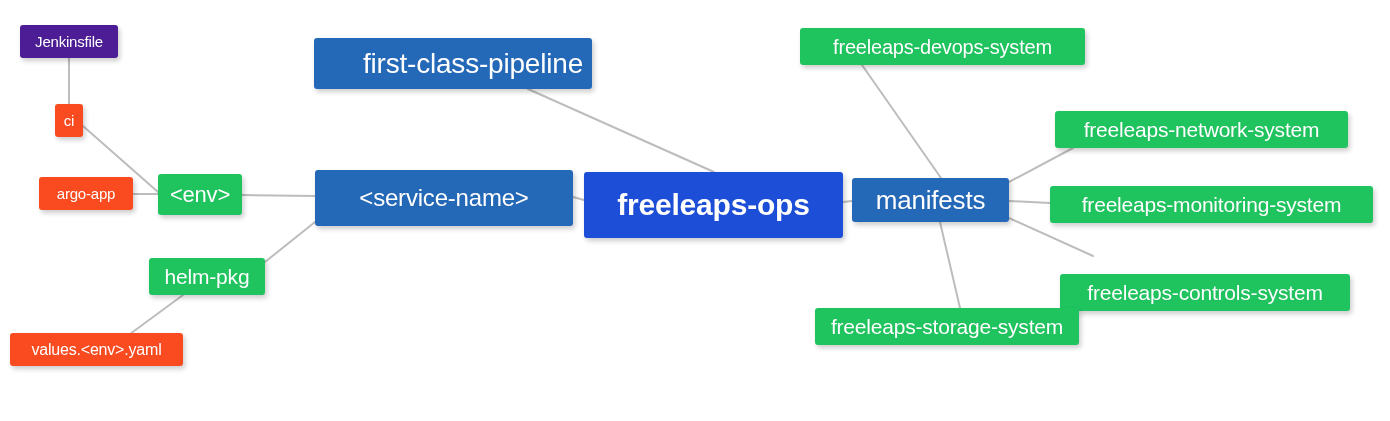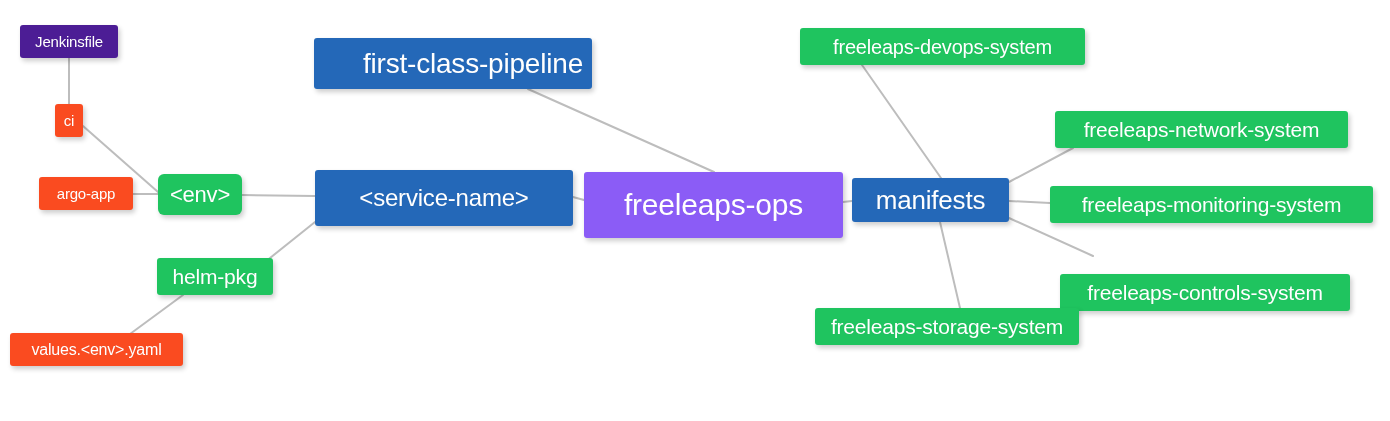--- a/index.html
+++ b/index.html
@@ -65,36 +65,36 @@
   <div id="node-layer">
       <div class="node" style="left: 20px; top: 25px; width: 98px; height: 33px; background: #4c1d95; font-size: 15px; color: rgb(255, 255, 255);">
         <span>Jenkinsfile</span>
       </div>
       <div class="node" style="left: 55px; top: 104px; width: 28px; height: 33px; background: rgb(250, 75, 32); font-size: 15px; color: rgb(255, 255, 255);">
         <span>ci</span>
       </div>
       <div class="node" style="left: 31px; top: 177px; width: 94px; height: 33px; background: rgb(250, 75, 32); font-size: 15px; color: rgb(255, 255, 255); margin-left: 8px;">
         <span>argo-app</span>
       </div>
-      <div class="node" style="left: 158px; top: 174px; width: 84px; height: 41px; background: rgb(31, 196, 95); font-size: 22px; color: rgb(255, 255, 255); border-radius: 6px;">
+      <div class="node" style="left: 158px; top: 174px; width: 84px; height: 41px; background: rgb(31, 196, 95); font-size: 22px; color: rgb(255, 255, 255);">
         <span>&lt;env&gt;</span>
       </div>
-      <div class="node" style="left: 149px; top: 258px; width: 116px; height: 37px; background: rgb(31, 196, 95); font-size: 21px; color: rgb(255, 255, 255); margin-left: 8px;">
+      <div class="node" style="left: 149px; top: 258px; width: 116px; height: 37px; background: rgb(31, 196, 95); font-size: 21px; color: rgb(255, 255, 255);">
         <span>helm-pkg</span>
       </div>
       <div class="node" style="left: 10px; top: 333px; width: 173px; height: 33px; background: rgb(250, 75, 32); font-size: 16px; color: rgb(255, 255, 255);">
         <span>values.&lt;env&gt;.yaml</span>
       </div>
       <div class="node" style="left: 314px; top: 38px; width: 278px; height: 51px; background: rgb(36, 104, 184); font-size: 28px; color: rgb(255, 255, 255); padding-left: 40px;">
         <span>first-class-pipeline</span>
       </div>
       <div class="node" style="left: 315px; top: 170px; width: 258px; height: 56px; background: rgb(36, 104, 184); font-size: 24px; color: rgb(255, 255, 255);">
         <span>&lt;service-name&gt;</span>
       </div>
-      <div class="node" style="left: 584px; top: 172px; width: 259px; height: 66px; background: #8b5cf6; font-size: 30px; color: rgb(255, 255, 255);">
+      <div class="node" style="left: 584px; top: 172px; width: 259px; height: 66px; background: #1d4ed8; font-size: 30px; color: rgb(255, 255, 255); font-weight: bold;">
         <span>freeleaps-ops</span>
       </div>
       <div class="node" style="left: 852px; top: 178px; width: 157px; height: 44px; background: rgb(36, 104, 184); font-size: 26px; color: rgb(255, 255, 255);">
         <span>manifests</span>
       </div>
       <div class="node" style="left: 800px; top: 28px; width: 285px; height: 37px; background: rgb(31, 196, 95); font-size: 20px; color: rgb(255, 255, 255);">
         <span>freeleaps-devops-system</span>
       </div>
       <div class="node" style="left: 1055px; top: 111px; width: 293px; height: 37px; background: rgb(31, 196, 95); font-size: 21px; color: rgb(255, 255, 255); text-align: center;">
         <span>freeleaps-network-system</span>

